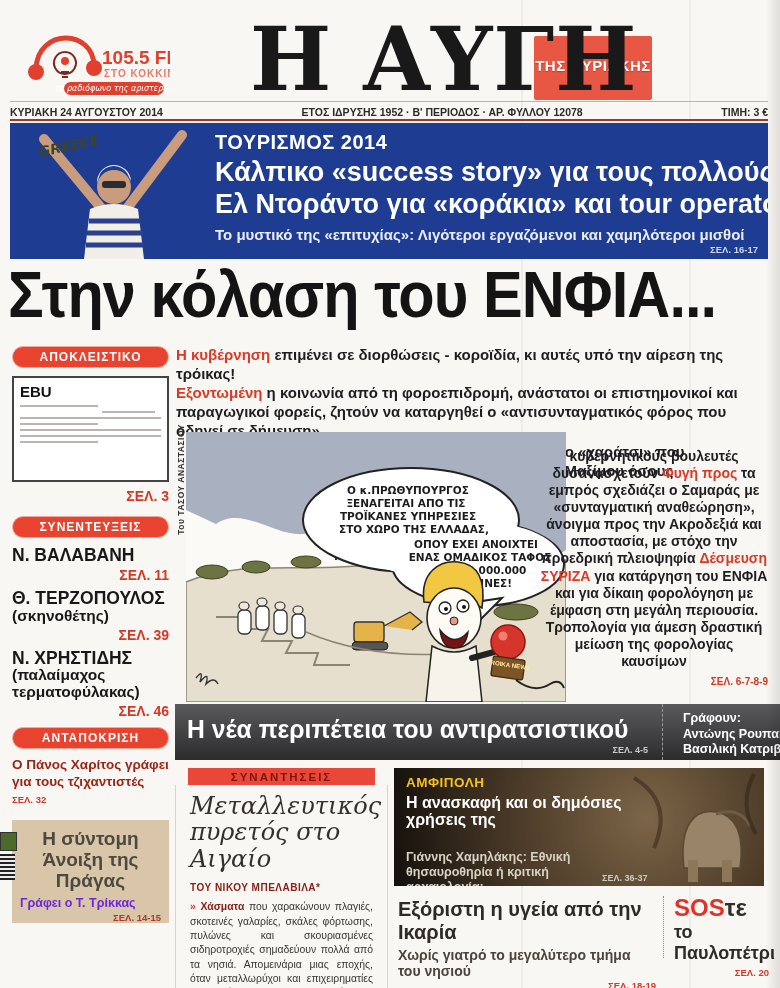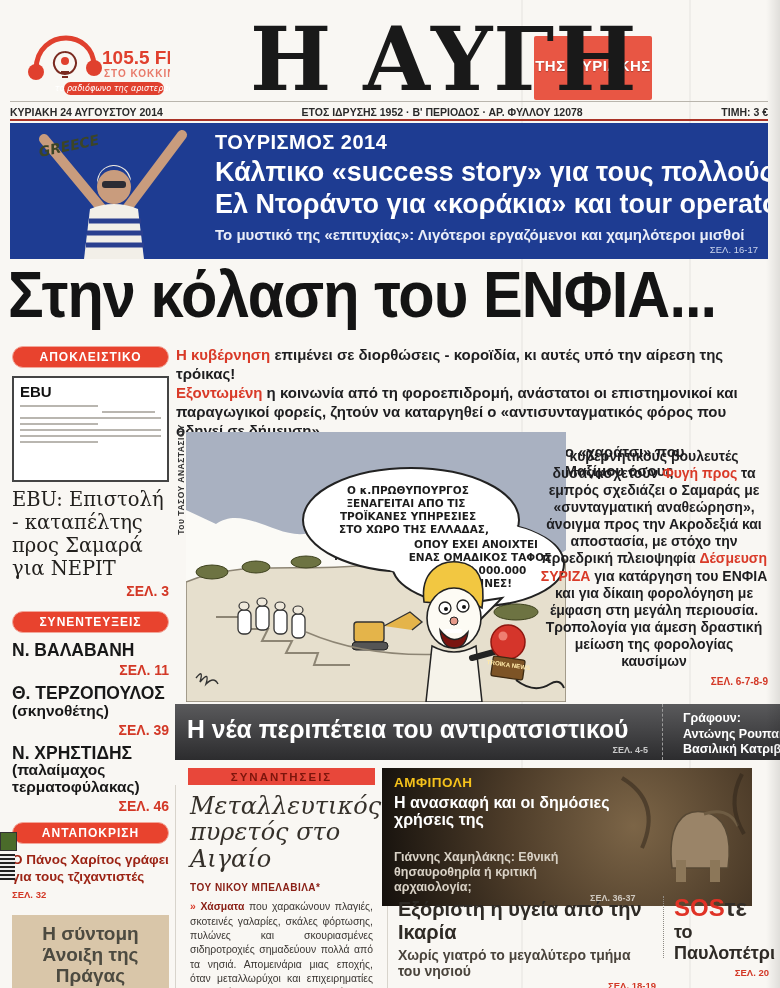--- a/index.html
+++ b/index.html
@@ -20,21 +20,21 @@
         padding-top:4px;font-size:10.5px;font-weight:bold;color:#2a2a2a;display:flex;}
   .dateline .c{flex:1;text-align:center;}
   .redrule{position:absolute;left:10px;right:12px;top:119px;height:2px;background:#a93327;}
 
   
   .tourism{position:absolute;left:10px;right:12px;top:123px;height:136px;background:#1e3c92;overflow:hidden;}
   .tourism .kicker{position:absolute;left:205px;top:8px;color:#fff;font-weight:bold;font-size:20px;letter-spacing:.5px;}
   .tourism .h1{position:absolute;left:205px;top:34px;color:#fff;font-weight:bold;font-size:27px;white-space:nowrap;}
   .tourism .h2{position:absolute;left:205px;top:66px;color:#fff;font-weight:bold;font-size:27px;white-space:nowrap;}
   .tourism .sub{position:absolute;left:205px;top:103px;color:#e9edf8;font-weight:bold;font-size:15px;white-space:nowrap;}
-  .tourism .pg{position:absolute;right:10px;bottom:4px;color:#cdd6ee;font-weight:normal;font-size:9.5px;margin-top:41px;}
+  .tourism .pg{position:absolute;right:10px;bottom:4px;color:#cdd6ee;font-weight:bold;font-size:9.5px;margin-top:41px;}
 
   
   .main-headline{position:absolute;left:8px;top:258px;font-size:64px;font-weight:900;color:#141414;
         letter-spacing:-1px;transform:scaleX(.93);transform-origin:left;white-space:nowrap;
         font-family:"Liberation Sans",sans-serif;}
 
   
   .sidebar{position:absolute;left:12px;top:346px;width:157px;}
   .pill{background:#e8432e;border:1px solid #f2a79a;border-radius:11px;height:20px;display:flex;
         align-items:center;justify-content:center;color:#fff;font-weight:bold;font-size:12px;
@@ -84,21 +84,21 @@
   .meetings{position:absolute;left:175px;top:768px;width:213px;}
   .meet-banner{margin:0 13px;background:#e8473a;height:17px;display:flex;align-items:center;justify-content:center;
         color:#7d150c;font-weight:900;font-size:11.5px;letter-spacing:2px;}
   .meet-body{border-left:1px solid #d8d4cc;border-right:1px solid #d8d4cc;padding:8px 14px 6px 14px;}
   .meet-h{font-family:"DejaVu Serif",serif;font-style:italic;font-size:24px;line-height:1.1;color:#35302a;}
   .meet-by{margin-top:10px;font-size:10px;font-weight:bold;color:#8a2016;letter-spacing:.5px;}
   .meet-txt{margin-top:7px;font-size:10.4px;line-height:1.38;color:#3a3632;text-align:justify;}
   .meet-txt .lm{color:#d93a28;font-weight:900;} .meet-txt .lw{color:#8a2016;font-weight:900;}
 
   
-  .amph{position:absolute;left:382px;top:768px;width:370px;height:138px;overflow:hidden;
+  .amph{position:absolute;left:394px;top:768px;width:370px;height:118px;overflow:hidden;
         background:radial-gradient(circle at 68% 42%, #7c6547 0%, #4d3c29 48%, #14100c 100%);}
   .amph .kick{position:absolute;left:12px;top:7px;color:#f5c21b;font-weight:900;font-size:13.5px;letter-spacing:.5px;}
   .amph .hl{position:absolute;left:12px;top:26px;color:#fff;font-weight:900;font-size:16px;line-height:1.08;}
   .amph .sub{position:absolute;left:12px;top:82px;color:#d9d2c6;font-size:12.5px;font-weight:bold;line-height:1.2;}
   .amph .pg{position:absolute;left:208px;bottom:3px;color:#cfc9c0;font-weight:bold;font-size:9px;}
 
   
   .ikaria{position:absolute;left:398px;top:898px;width:258px;}
   .ikaria .hl{font-size:20px;font-weight:900;color:#2e2a25;}
   .ikaria .sub{margin-top:3px;font-size:14px;font-weight:bold;color:#4a443c;}
@@ -166,21 +166,20 @@
     <div class="letterbox">
       <span class="logo">EBU</span>
       <div class="fl short"></div>
       <div class="fl right"></div>
       <div class="fl"></div>
       <div class="fl short"></div>
       <div class="fl"></div>
       <div class="fl"></div>
       <div class="fl short"></div>
     </div>
-    <div class="sb-head">EBU: Επιστολή - καταπέλτης προς Σαμαρά για ΝΕΡΙΤ</div>
     <div class="pgref">ΣΕΛ. 3</div>
 
     <div class="pill" style="margin-top:12px">ΣΥΝΕΝΤΕΥΞΕΙΣ</div>
     <div class="iv-item">
       <div class="iv-name">Ν. ΒΑΛΑΒΑΝΗ</div>
       <div class="pgref">ΣΕΛ. 11</div>
     </div>
     <div class="iv-item">
       <div class="iv-name">Θ. ΤΕΡΖΟΠΟΥΛΟΣ</div>
       <div class="iv-role">(σκηνοθέτης)</div>

